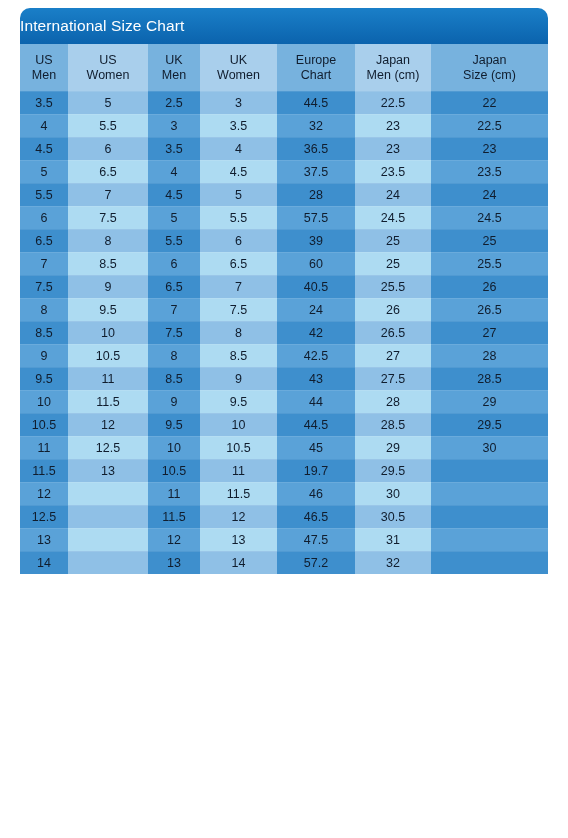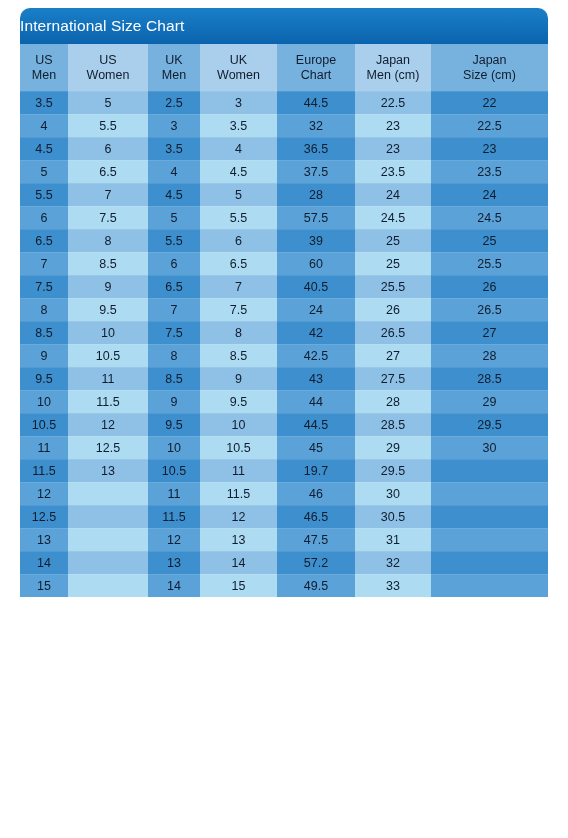--- a/index.html
+++ b/index.html
@@ -323,25 +323,16 @@
         </tr>
         <tr>
           <td class="dark odd">14</td>
           <td class="light odd"></td>
           <td class="dark odd">13</td>
           <td class="light odd">14</td>
           <td class="dark odd">57.2</td>
           <td class="light odd">32</td>
           <td class="dark odd"></td>
         </tr>
-        <tr>
-          <td class="dark even">15</td>
-          <td class="light even"></td>
-          <td class="dark even">14</td>
-          <td class="light even">15</td>
-          <td class="dark even">49.5</td>
-          <td class="light even">33</td>
-          <td class="dark even"></td>
-        </tr>
       </tbody>
   </table>
 
 </div>
 
 </body></html>

